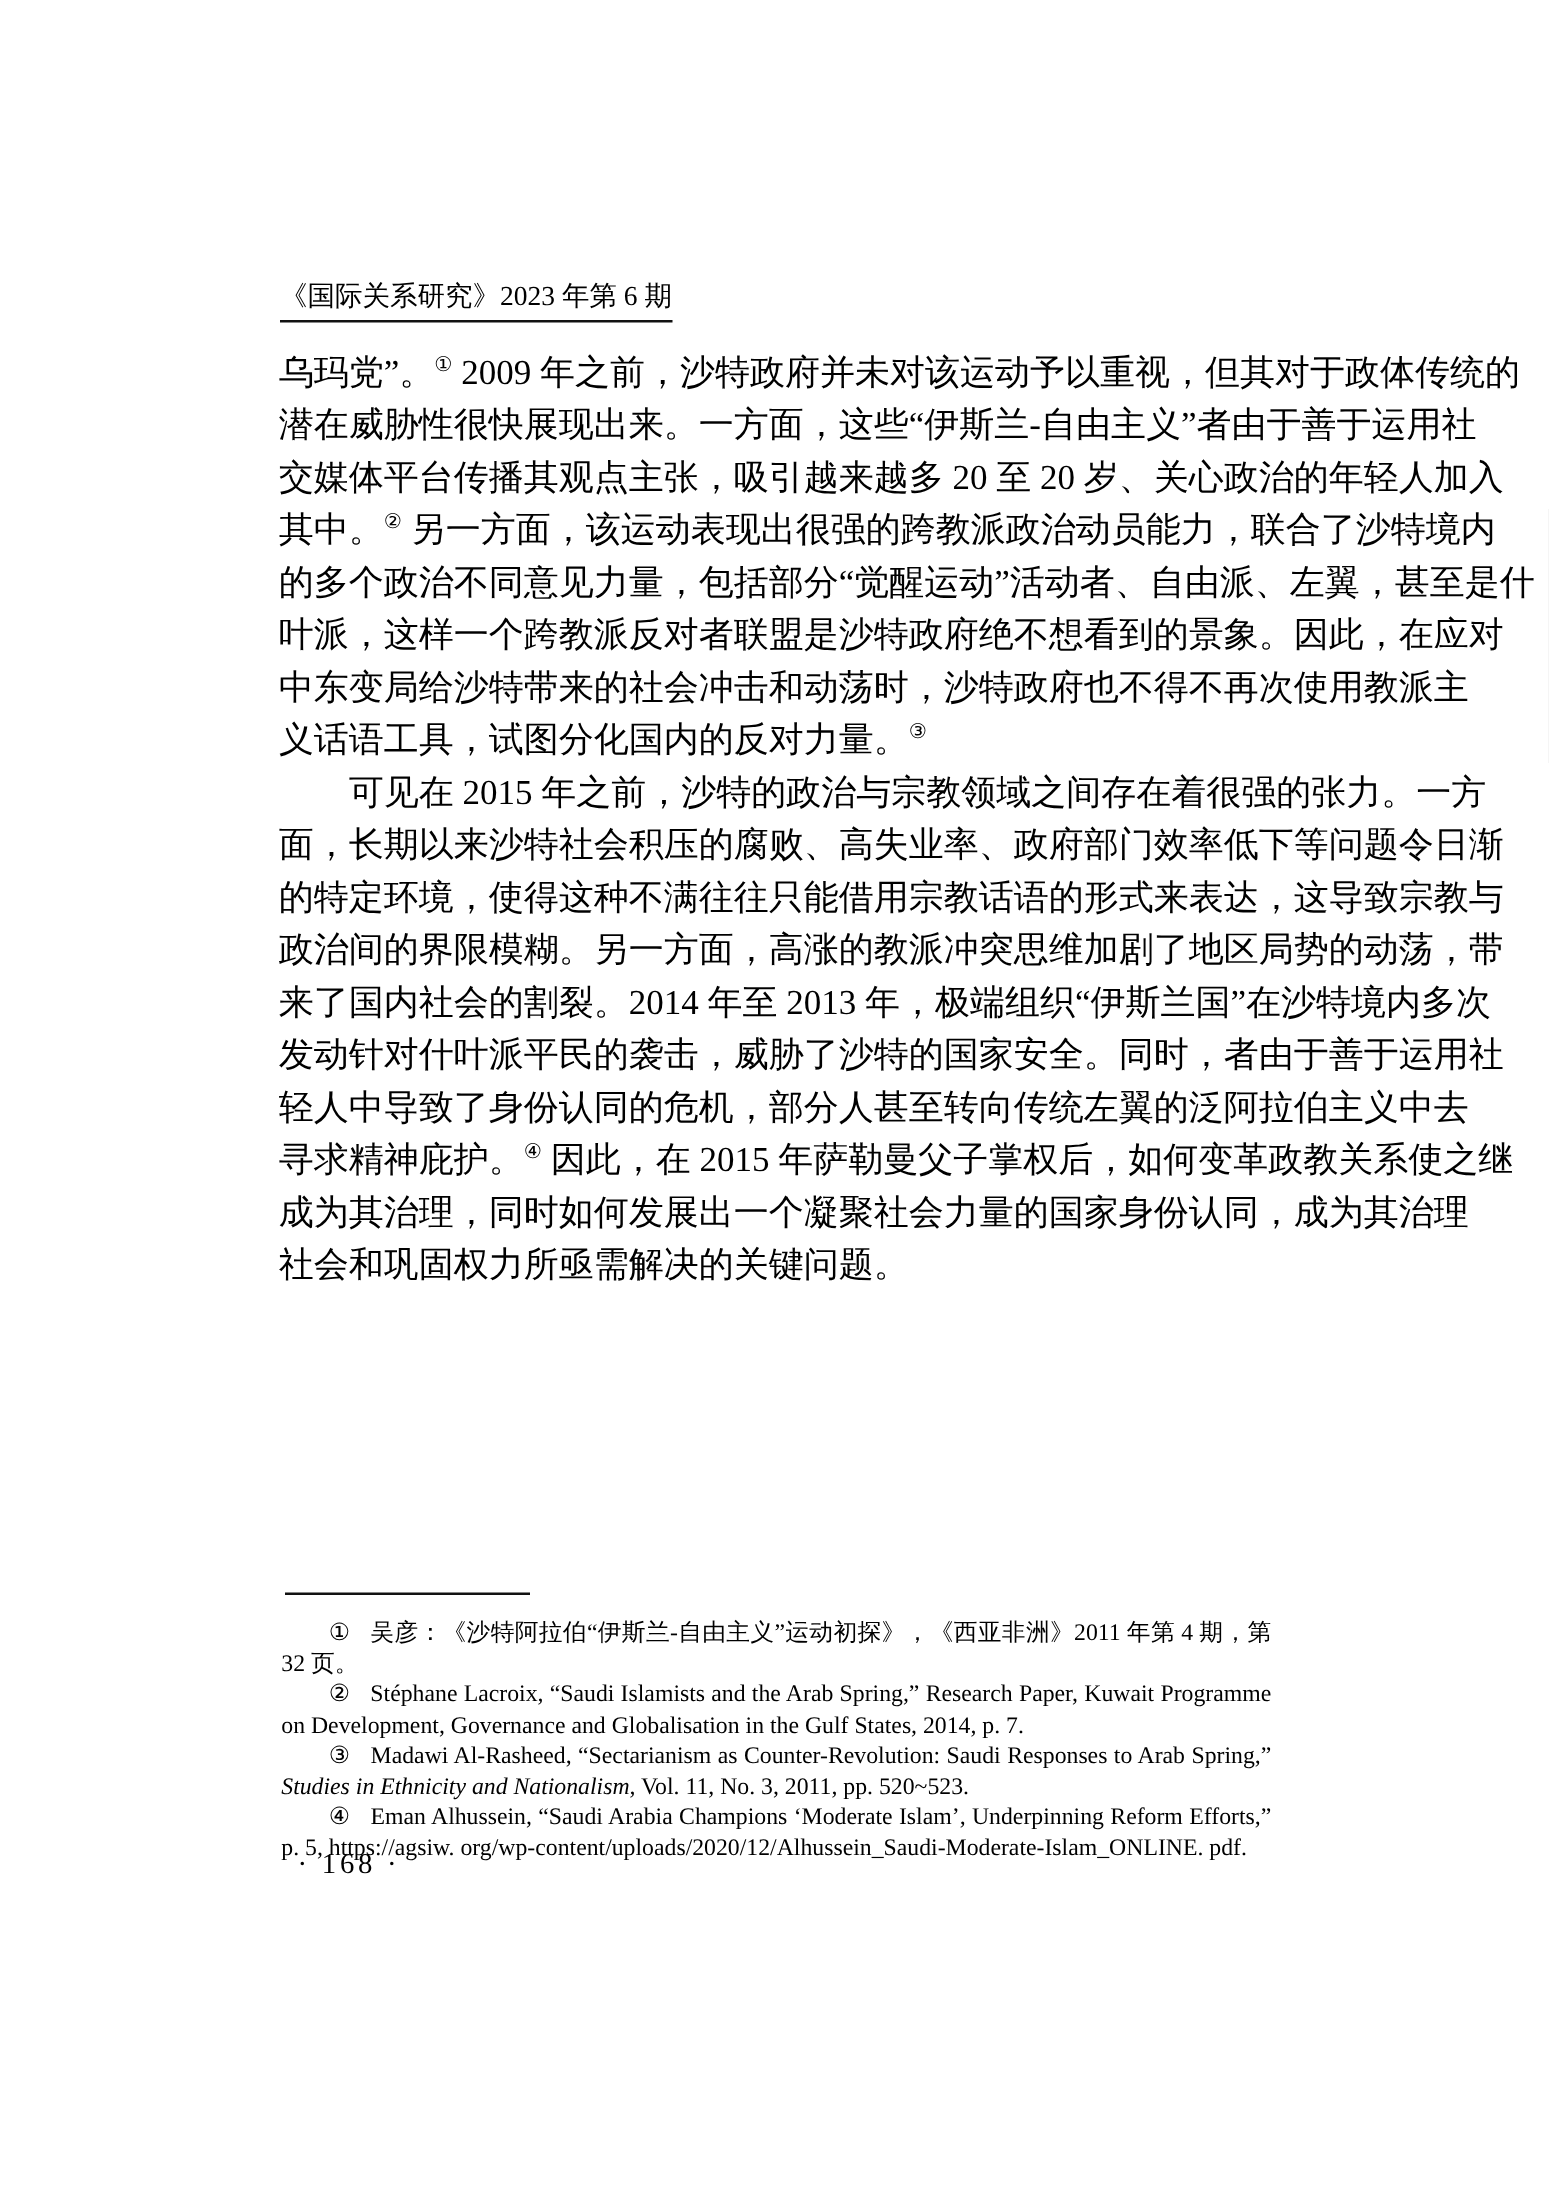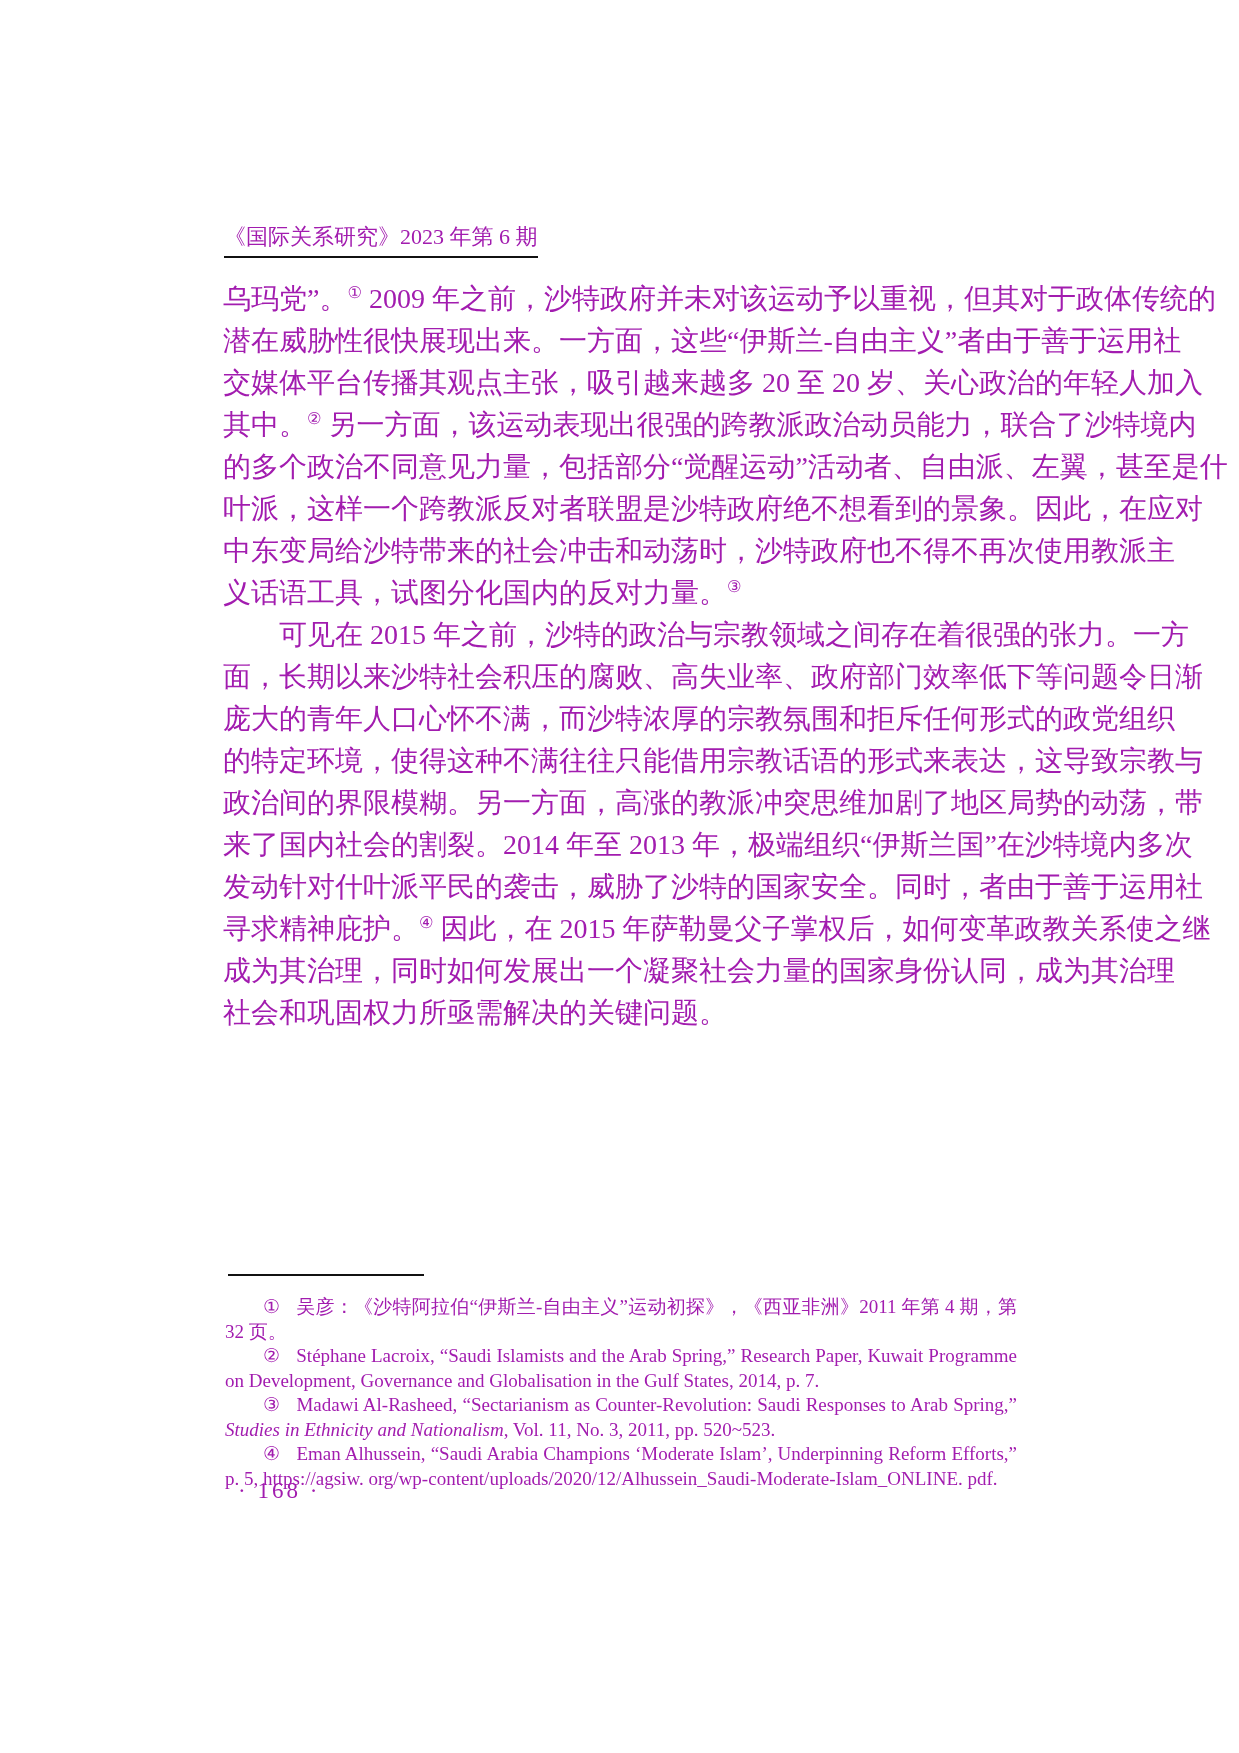--- a/index.html
+++ b/index.html
@@ -3,21 +3,21 @@
 <meta charset="utf-8">
 <style>
   html, body { margin: 0; padding: 0; background: #e8e8e8; }
   .page {
     position: relative;
     width: 1239px;
     height: 1753px;
     margin: 0 auto;
     background: #ffffff;
     font-family: "Liberation Serif", "DejaVu Serif", serif;
-    color: #a21caf;
+    color: #000000;
     overflow: hidden;
   }
   
   .running-head {
     position: absolute;
     left: 224px;
     top: 224px;
     font-size: 22px;
     line-height: 26px;
     padding-bottom: 6px;
@@ -90,25 +90,25 @@
       <div class="bline">乌玛党”。<sup class="fnref">①</sup> 2009 年之前，沙特政府并未对该运动予以重视，但其对于政体传统的</div>
       <div class="bline">潜在威胁性很快展现出来。一方面，这些“伊斯兰-自由主义”者由于善于运用社</div>
       <div class="bline">交媒体平台传播其观点主张，吸引越来越多 20 至 20 岁、关心政治的年轻人加入</div>
       <div class="bline">其中。<sup class="fnref">②</sup> 另一方面，该运动表现出很强的跨教派政治动员能力，联合了沙特境内</div>
       <div class="bline">的多个政治不同意见力量，包括部分“觉醒运动”活动者、自由派、左翼，甚至是什</div>
       <div class="bline">叶派，这样一个跨教派反对者联盟是沙特政府绝不想看到的景象。因此，在应对</div>
       <div class="bline">中东变局给沙特带来的社会冲击和动荡时，沙特政府也不得不再次使用教派主</div>
       <div class="bline plast">义话语工具，试图分化国内的反对力量。<sup class="fnref">③</sup></div>
       <div class="bline indent">可见在 2015 年之前，沙特的政治与宗教领域之间存在着很强的张力。一方</div>
       <div class="bline">面，长期以来沙特社会积压的腐败、高失业率、政府部门效率低下等问题令日渐</div>
-      <div class="bline">庞大的青年人口心怀不满，而沙特浓厚的宗教氛围和拒斥任何形式的政党组织</div>
       <div class="bline">的特定环境，使得这种不满往往只能借用宗教话语的形式来表达，这导致宗教与</div>
       <div class="bline">政治间的界限模糊。另一方面，高涨的教派冲突思维加剧了地区局势的动荡，带</div>
       <div class="bline">来了国内社会的割裂。2014 年至 2013 年，极端组织“伊斯兰国”在沙特境内多次</div>
       <div class="bline">发动针对什叶派平民的袭击，威胁了沙特的国家安全。同时，者由于善于运用社</div>
+      <div class="bline">轻人中导致了身份认同的危机，部分人甚至转向传统左翼的泛阿拉伯主义中去</div>
       <div class="bline">寻求精神庇护。<sup class="fnref">④</sup> 因此，在 2015 年萨勒曼父子掌权后，如何变革政教关系使之继</div>
       <div class="bline">成为其治理，同时如何发展出一个凝聚社会力量的国家身份认同，成为其治理</div>
       <div class="bline plast">社会和巩固权力所亟需解决的关键问题。</div>
     </div>
 
   <div class="fn-separator"></div>
 
   <div class="footnotes">
       <p class="footnote"><span class="fn-marker">①</span><span>吴彦：《沙特阿拉伯“伊斯兰-自由主义”运动初探》，《西亚非洲》2011 年第 4 期，第 32 页。</span></p>
       <p class="footnote"><span class="fn-marker">②</span><span>Stéphane Lacroix, “Saudi Islamists and the Arab Spring,” Research Paper, Kuwait Programme on Development, Governance and Globalisation in the Gulf States, 2014, p. 7.</span></p>

